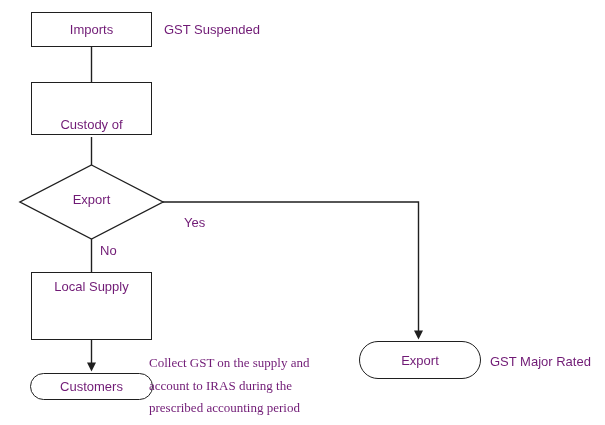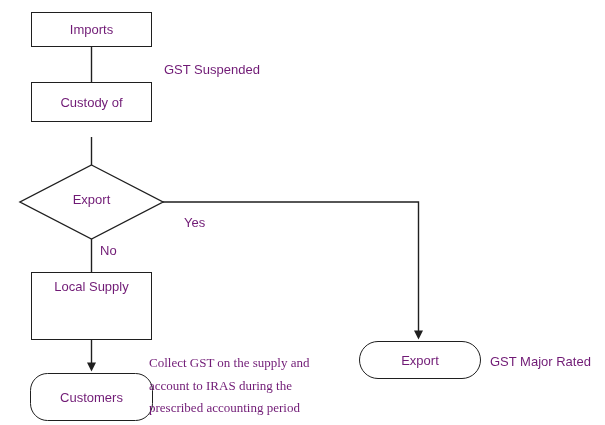--- a/index.html
+++ b/index.html
@@ -20,26 +20,26 @@
     border: 1.5px solid #1f1f1f;
     background: #ffffff;
     display: flex;
     align-items: center;
     justify-content: center;
     text-align: center;
   }
   .stadium { border-radius: 19px; }
   .lbl { position: absolute; white-space: nowrap; line-height: 15px; }
   .node-imports      { left: 31px;  top: 12px;  width: 121px; height: 35px; }
-  .node-custody      { left: 31px;  top: 82px;  width: 121px; height: 40px; line-height: 19px; }
+  .node-custody      { left: 31px;  top: 82px;  width: 121px; height: 53px; line-height: 19px; align-items: flex-end; }
   .node-local-supply { left: 31px;  top: 272px; width: 121px; height: 68px; align-items: flex-start; padding-top: 6px; }
-  .node-customers    { left: 30px;  top: 373px; width: 123px; height: 48px; border-radius: 17.5px; text-align: right; }
+  .node-customers    { left: 30px;  top: 373px; width: 123px; height: 27px; border-radius: 17.5px; text-align: right; }
   .node-export-term  { left: 359px; top: 341px; width: 122px; height: 38px; border-radius: 19px; }
   .decision-label    { left: 31px;  top: 192px; width: 121px; text-align: center; position: absolute; }
-  .lbl-gst-suspended { left: 164px; top: 22px; margin-top: 40px; }
+  .lbl-gst-suspended { left: 164px; top: 22px; }
   .lbl-yes           { left: 184px; top: 175px; margin-top: 40px; }
   .lbl-no            { left: 100px; top: 243px; }
   .lbl-gst-zero      { left: 490px; top: 354px; }
   .collect-note {
     position: absolute;
     left: 149px;
     top: 352px;
     width: 210px;
     line-height: 22.5px;
     font-family: Liberation Serif, serif;

